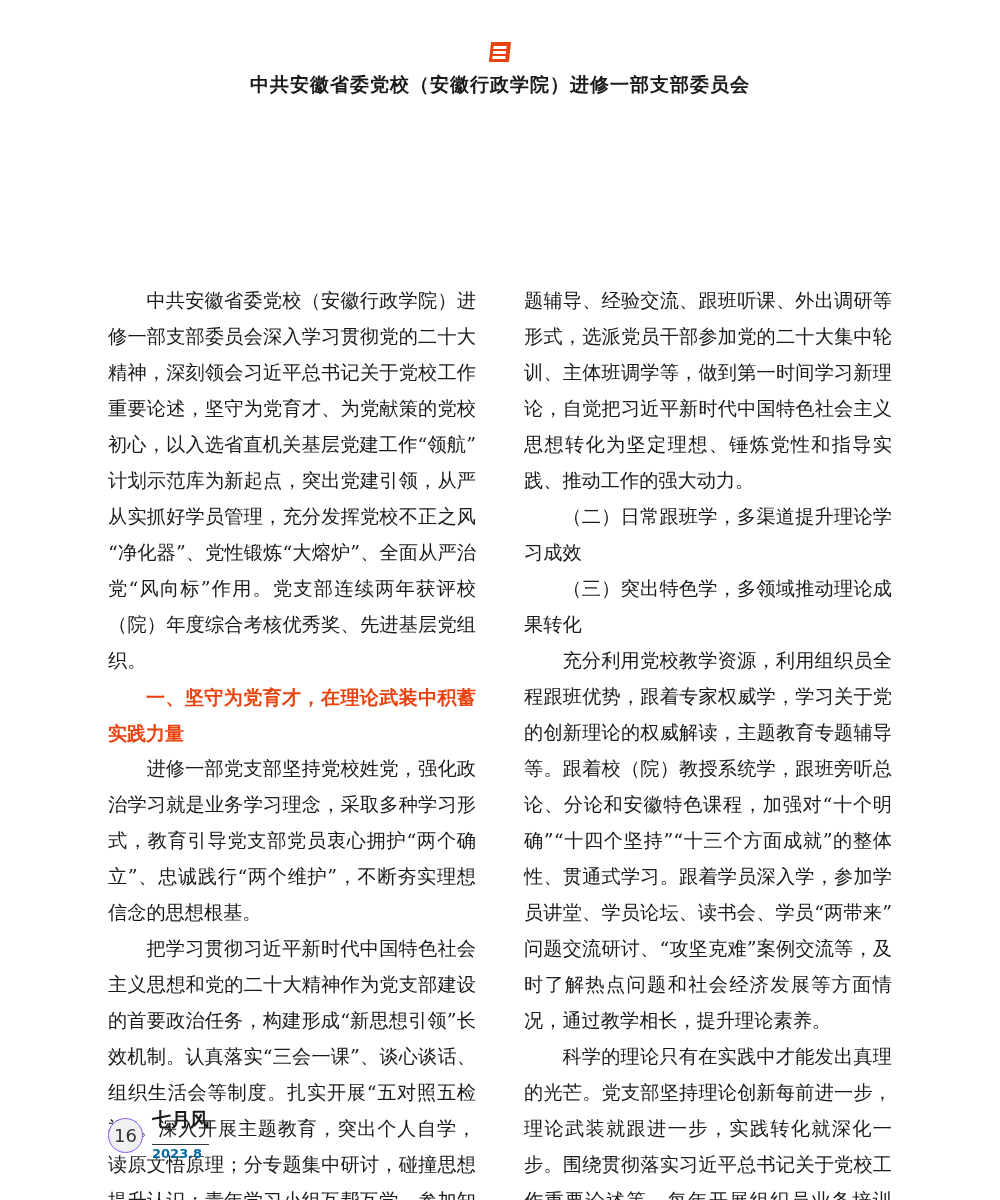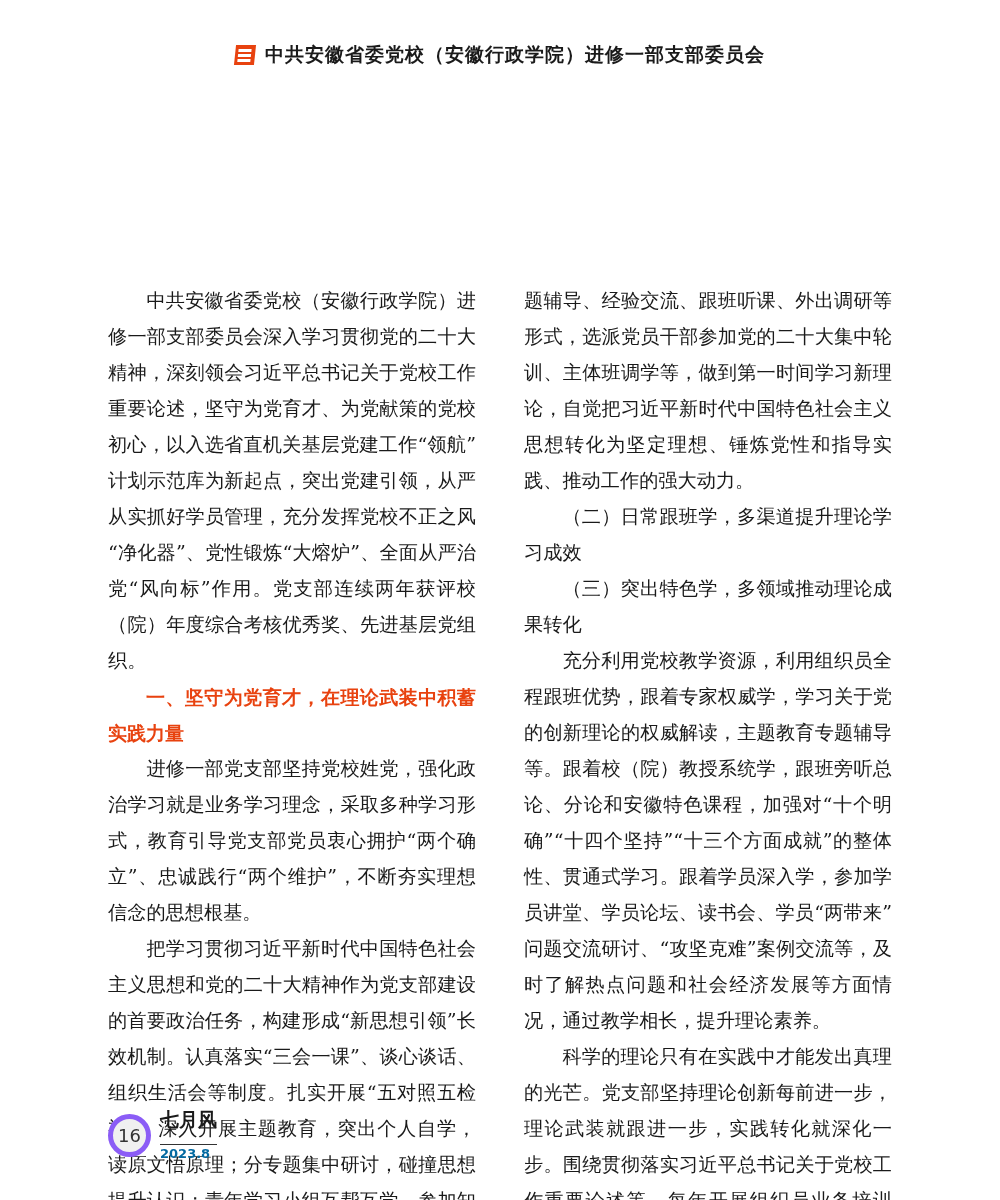--- a/index.html
+++ b/index.html
@@ -45,20 +45,21 @@
     text-align: center;
     margin-top: 42px;
     font-size: 19px;
     font-weight: bold;
     letter-spacing: 1px;
     color: #1a1a1a;
     display: flex;
     justify-content: center;
     align-items: center;
     gap: 10px;
+    flex-direction: column;
   }
   .byline-mark {
     display: inline-block;
     width: 20px;
     height: 20px;
     background: #e8420f;
     position: relative;
     transform: skewX(-6deg);
   }
   .byline-mark::after {
@@ -112,21 +113,21 @@
     bottom: 38px;
     display: flex;
     align-items: center;
     gap: 9px;
   }
   .page-num {
     width: 33px;
     height: 33px;
     border-radius: 50%;
     background: #f0f0f0;
-    border: 5px solid #8b5cf6;
+    border: 1px solid #8b5cf6;
     color: #333333;
     font-size: 18px;
     display: flex;
     align-items: center;
     justify-content: center;
     font-family: "DejaVu Sans", "Liberation Sans", sans-serif;
   }
   .footer-texts {
     display: flex;
     flex-direction: column;

